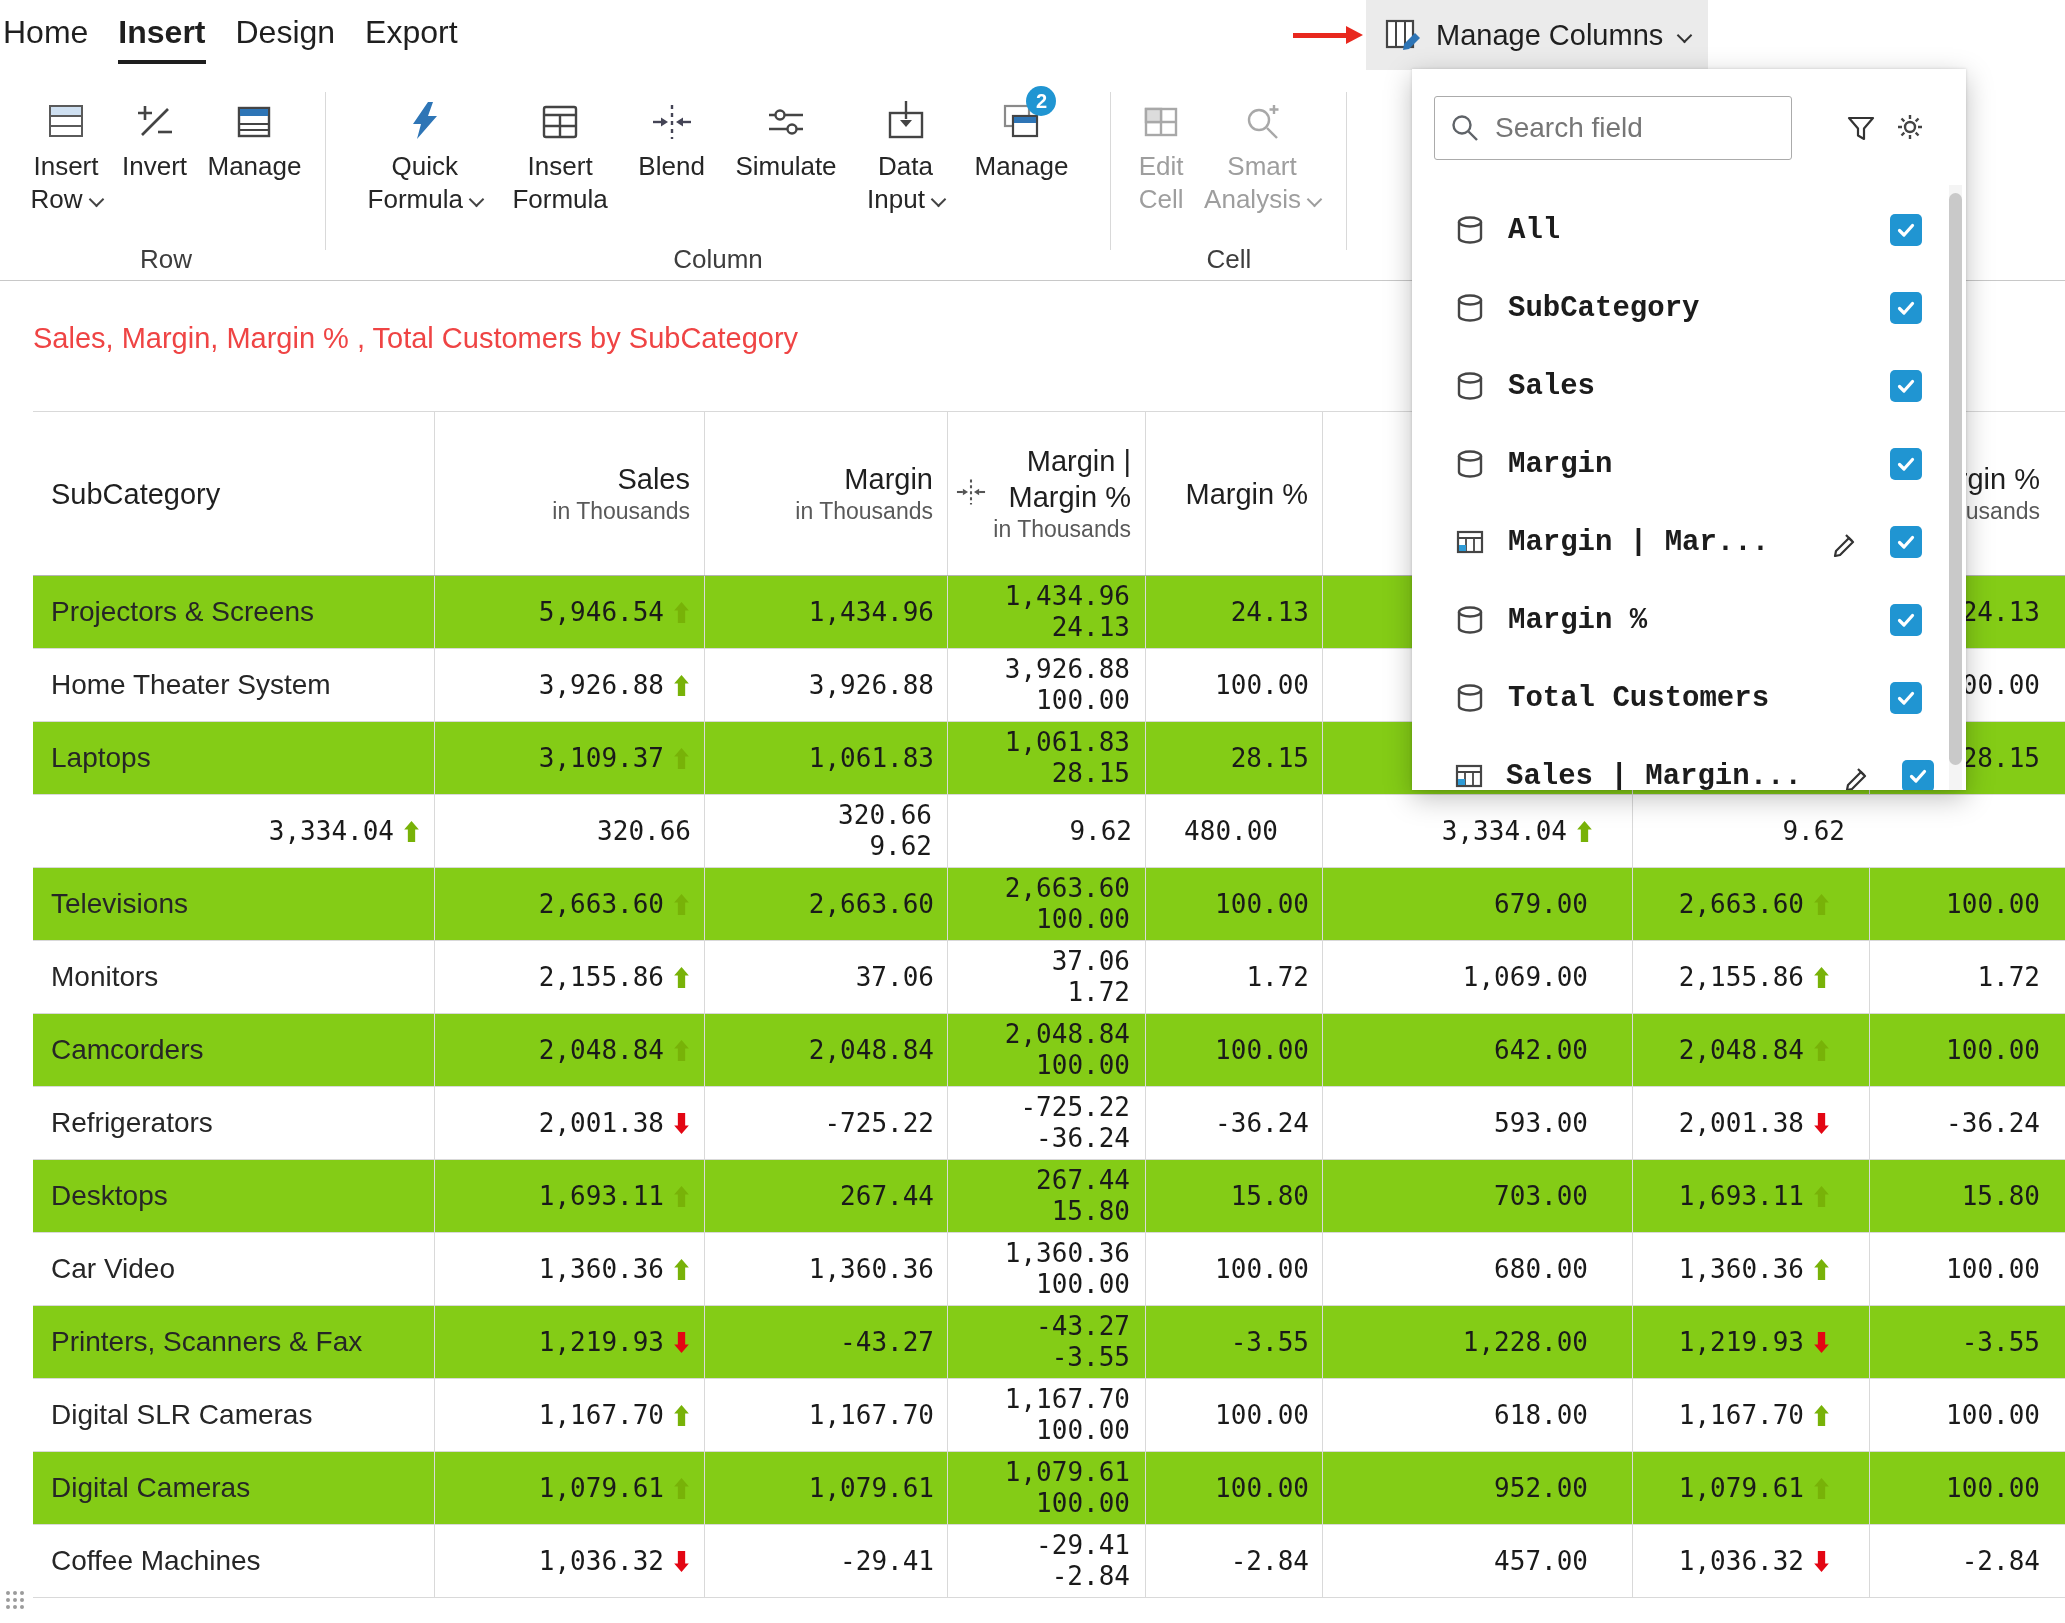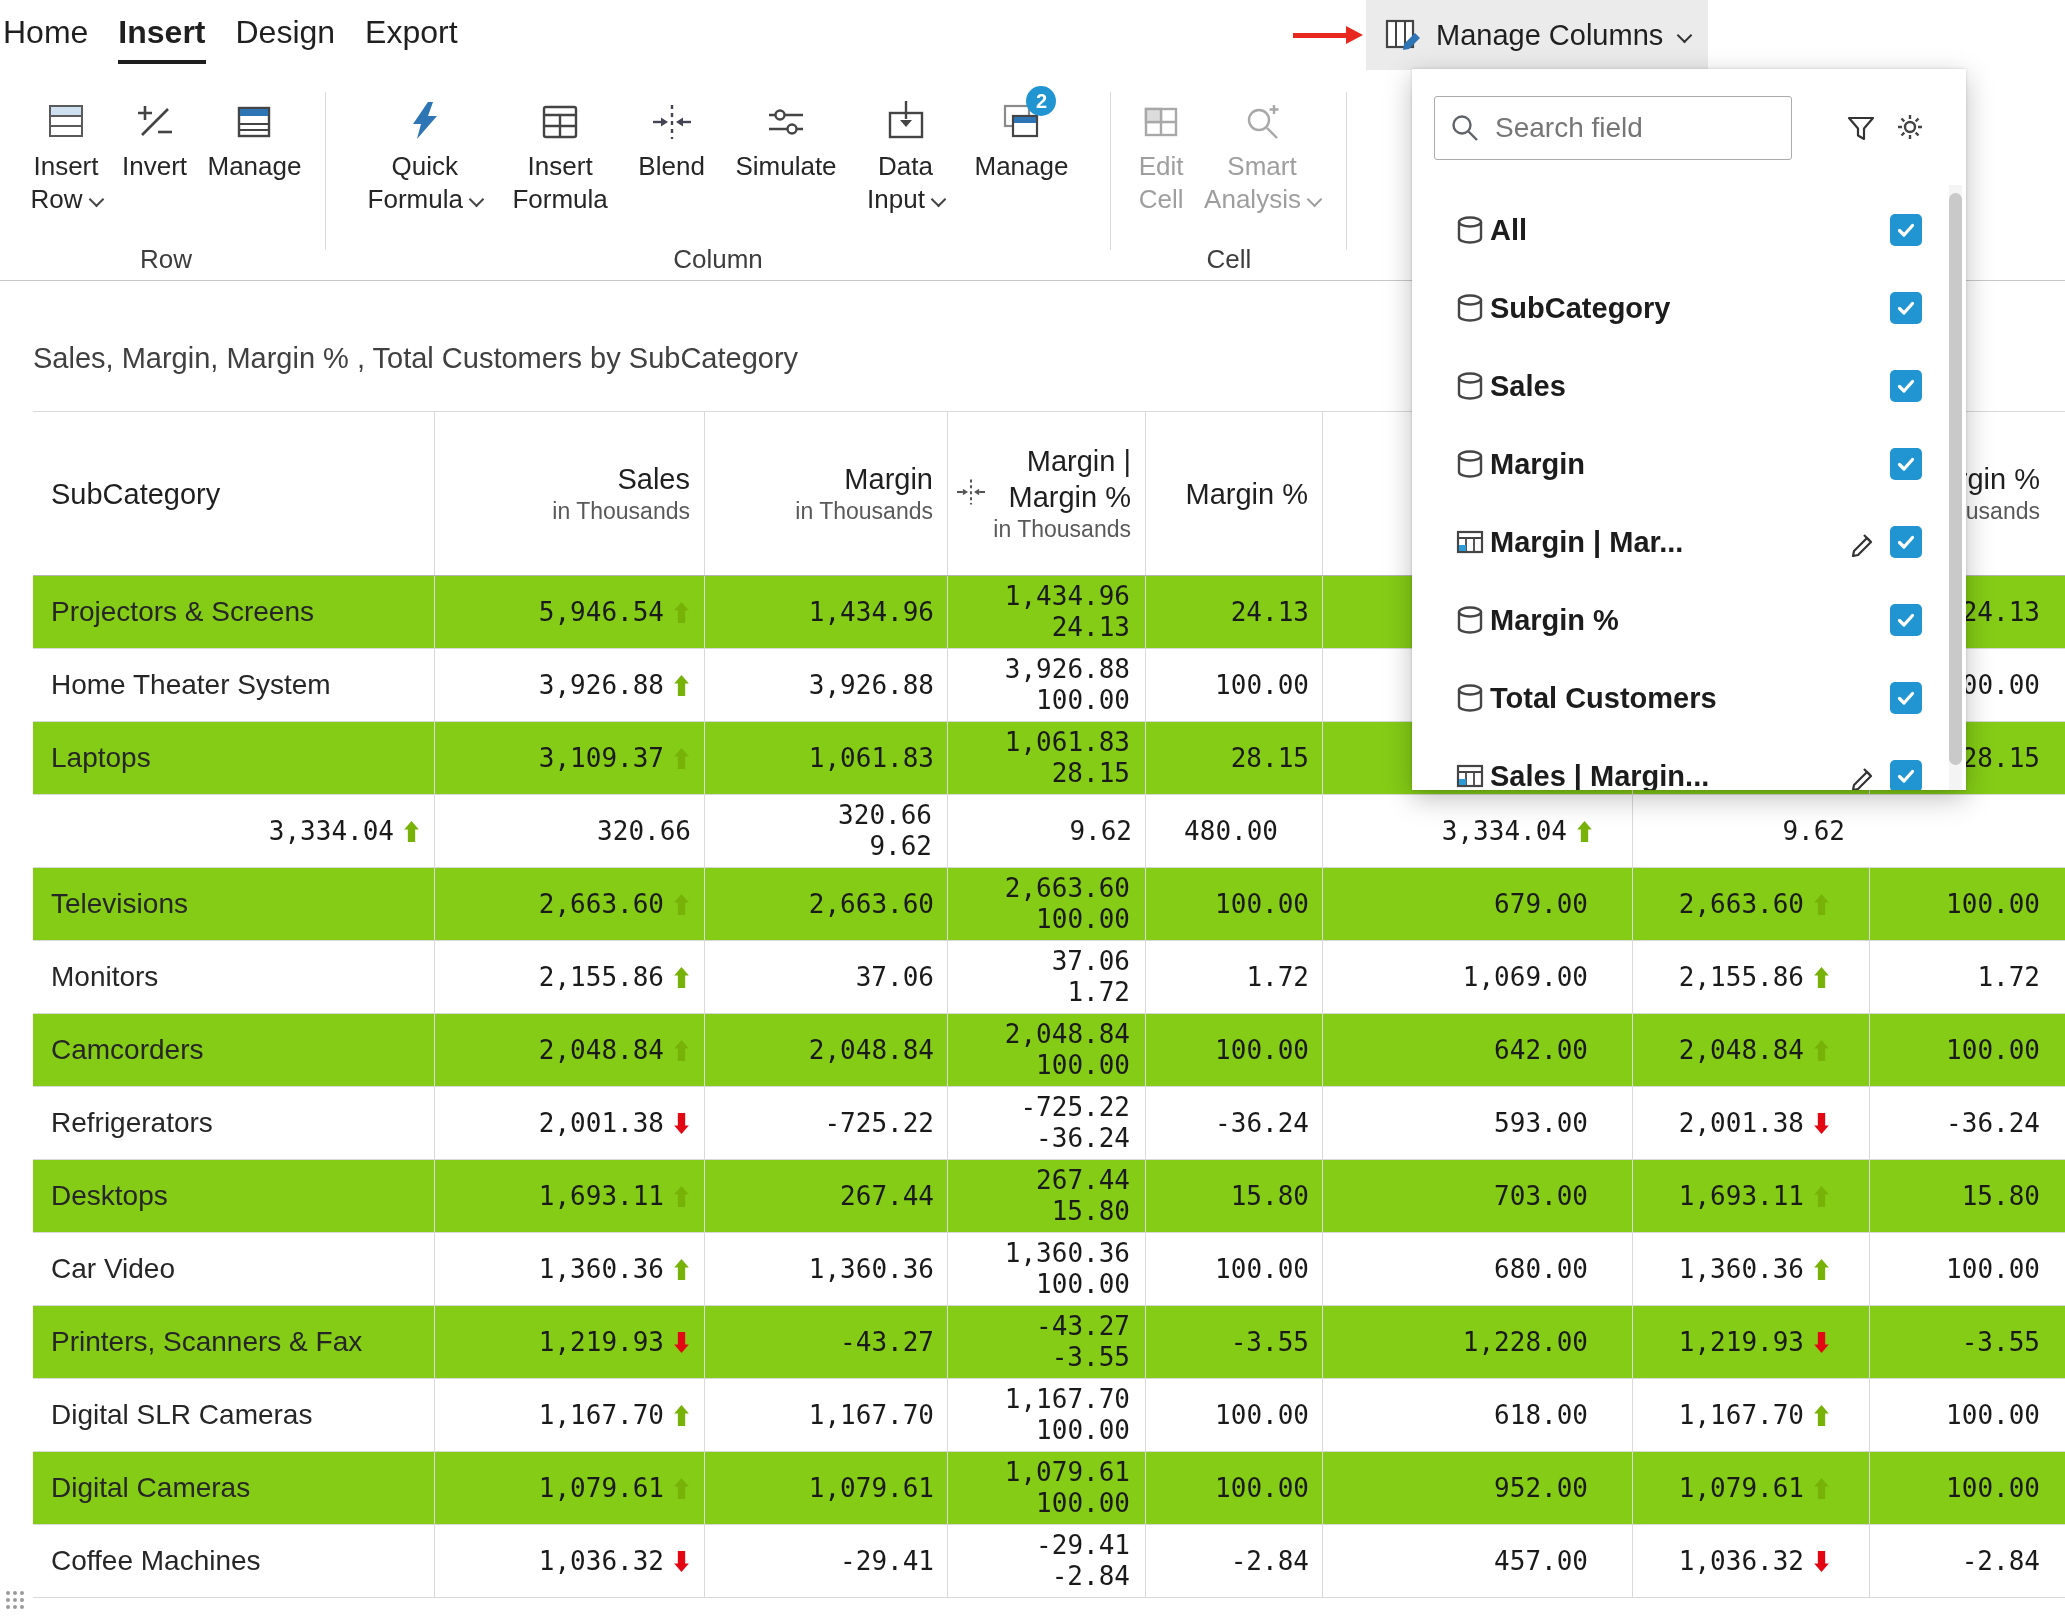--- a/index.html
+++ b/index.html
@@ -35,21 +35,21 @@
   .mc-btn{position:absolute;left:1366px;top:0;width:342px;height:70px;background:#ebebeb;
           display:flex;align-items:center;gap:12px;padding:0 16px;box-sizing:border-box;
           font-size:29px;color:#1f1f1f;cursor:default;}
   .mc-btn .chev{margin-left:4px;border-color:#333;}
 
   .red-arrow{position:absolute;left:1293px;top:33px;width:54px;height:5px;background:#e8281e;}
   .red-arrow::after{content:'';position:absolute;right:-16px;top:-7px;width:0;height:0;
           border-left:17px solid #e8281e;border-top:9.5px solid transparent;border-bottom:9.5px solid transparent;}
 
   
-  .report-title{position:absolute;left:33px;top:342px;font-size:29px;color:#404040;}
+  .report-title{position:absolute;left:33px;top:322px;font-size:29px;color:#ef4444;}
 
   
   .tbl{position:absolute;left:33px;top:411px;width:2032px;}
   .trow{display:grid;grid-template-columns:402px 270px 243px 198px 177px 310px 237px 195px;}
   .thead{height:165px;border-top:1px solid #d9d9d9;border-bottom:1px solid #b5b5b5;box-sizing:border-box;}
   .tdata{height:73px;border-bottom:1px solid #d9d9d9;box-sizing:border-box;}
   .tdata.stripe{background:#84cc16;}
   .h{border-right:1px solid #d9d9d9;display:flex;flex-direction:column;justify-content:center;
      align-items:flex-end;padding-right:14px;box-sizing:border-box;}
   .h .t{font-size:29px;color:#1f1f1f;line-height:36px;white-space:nowrap;}
@@ -74,21 +74,21 @@
   .panel{position:absolute;left:1412px;top:69px;width:554px;height:721px;background:#fff;
          box-shadow:0 8px 26px rgba(0,0,0,.25),0 0 3px rgba(0,0,0,.15);z-index:40;overflow:hidden;}
   .searchbox{position:absolute;left:22px;top:27px;width:358px;height:64px;border:1px solid #ababab;
          border-radius:3px;display:flex;align-items:center;gap:12px;padding:0 14px;box-sizing:border-box;}
   .searchbox input{border:none;outline:none;font-size:28px;color:#333;width:100%;
          font-family:"Liberation Sans", sans-serif;background:transparent;}
   .searchbox input::placeholder{color:#767676;}
   .panel-filter{position:absolute;left:432px;top:42px;}
   .panel-gear{position:absolute;left:480px;top:40px;}
   .plist{position:absolute;left:0;top:122px;width:100%;}
-  .pitem{height:78px;display:flex;align-items:center;gap:2px;padding:0 44px 0 40px;box-sizing:border-box;}
+  .pitem{height:78px;display:flex;align-items:center;gap:20px;padding:0 44px 0 40px;box-sizing:border-box;font-family:Liberation Mono, monospace;}
   .pitem .picon{display:flex;width:36px;justify-content:center;}
   .pitem .lbl{font-size:29px;font-weight:600;color:#1c1c1c;white-space:nowrap;}
   .pitem .spacer{flex:1;}
   .pitem .pencil{display:flex;margin-right:10px;}
   .cb{width:32px;height:32px;border-radius:5px;background:var(--blue,#2095d2);
       display:flex;align-items:center;justify-content:center;flex:0 0 auto;}
   .sb-track{position:absolute;right:4px;top:116px;bottom:0;width:13px;background:#f4f4f4;}
   .sb-thumb{position:absolute;right:4px;top:124px;width:13px;height:572px;background:#c9c9c9;border-radius:7px;}
 
   .grip{position:absolute;left:3px;top:1588px;opacity:.85;}

